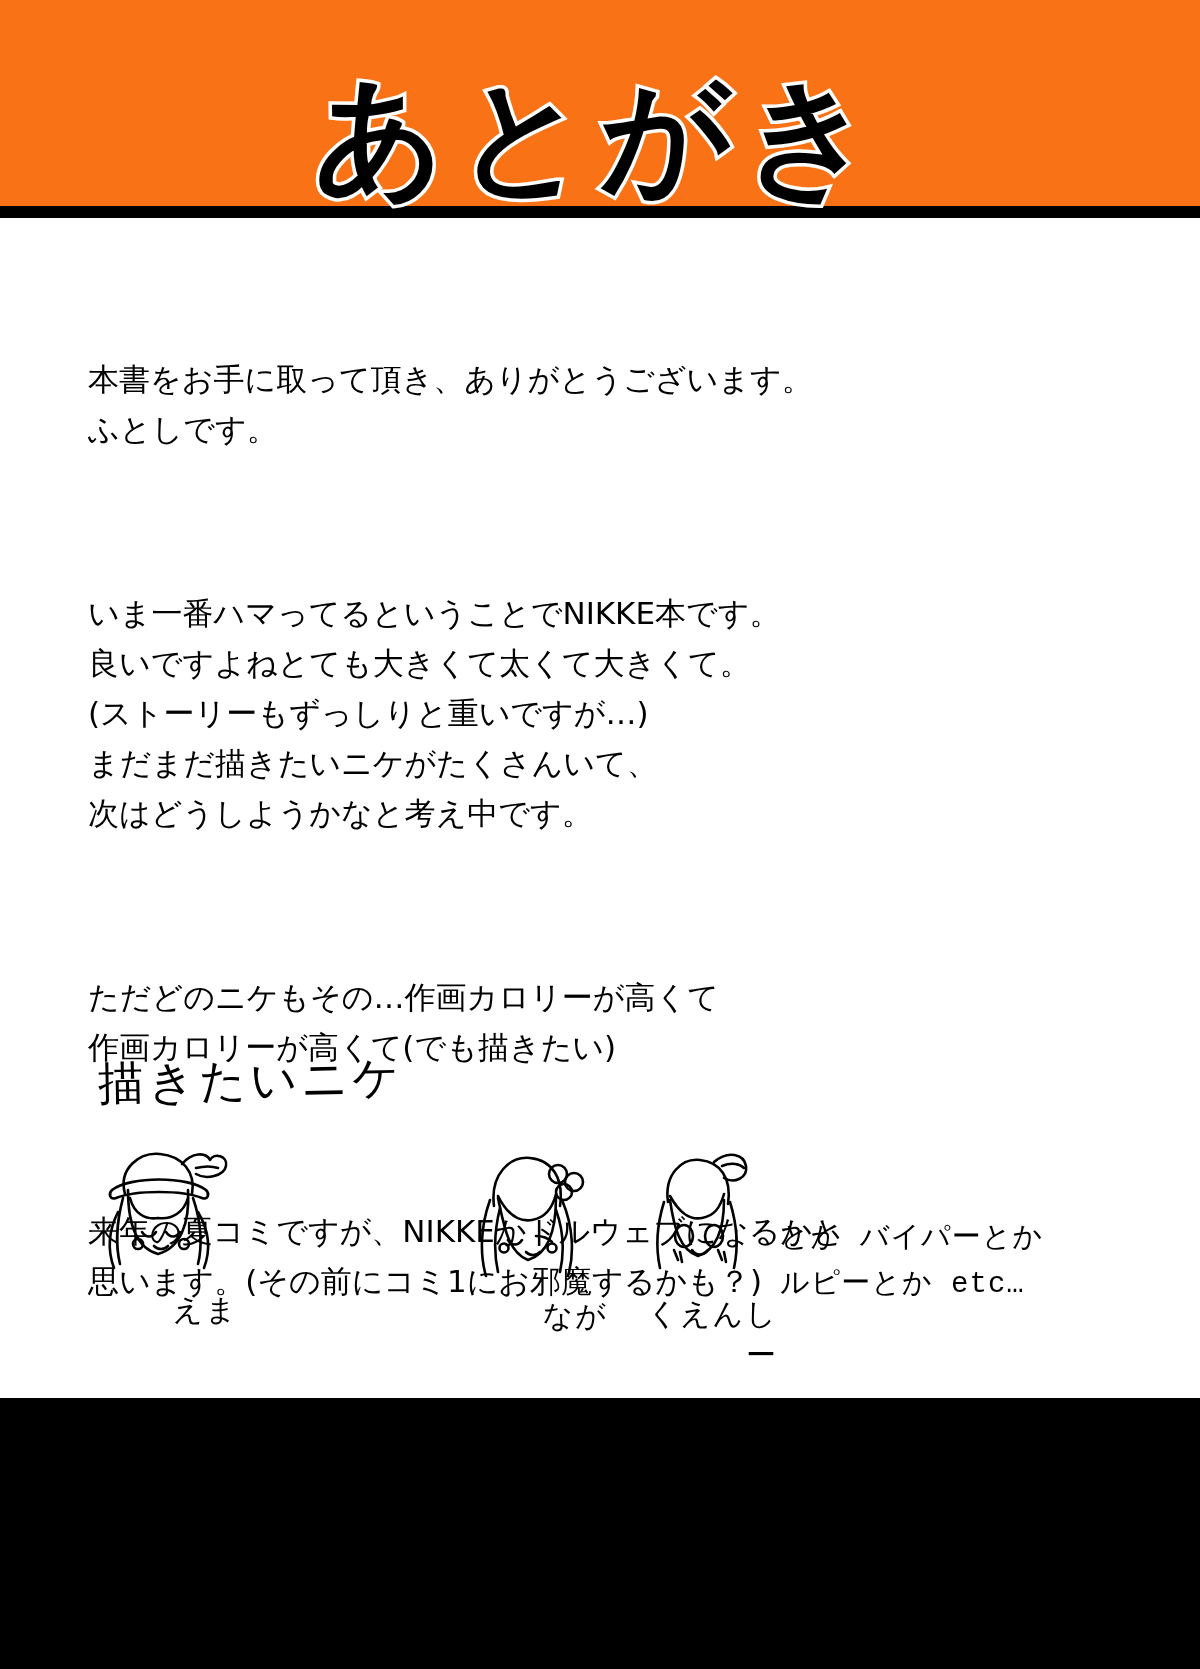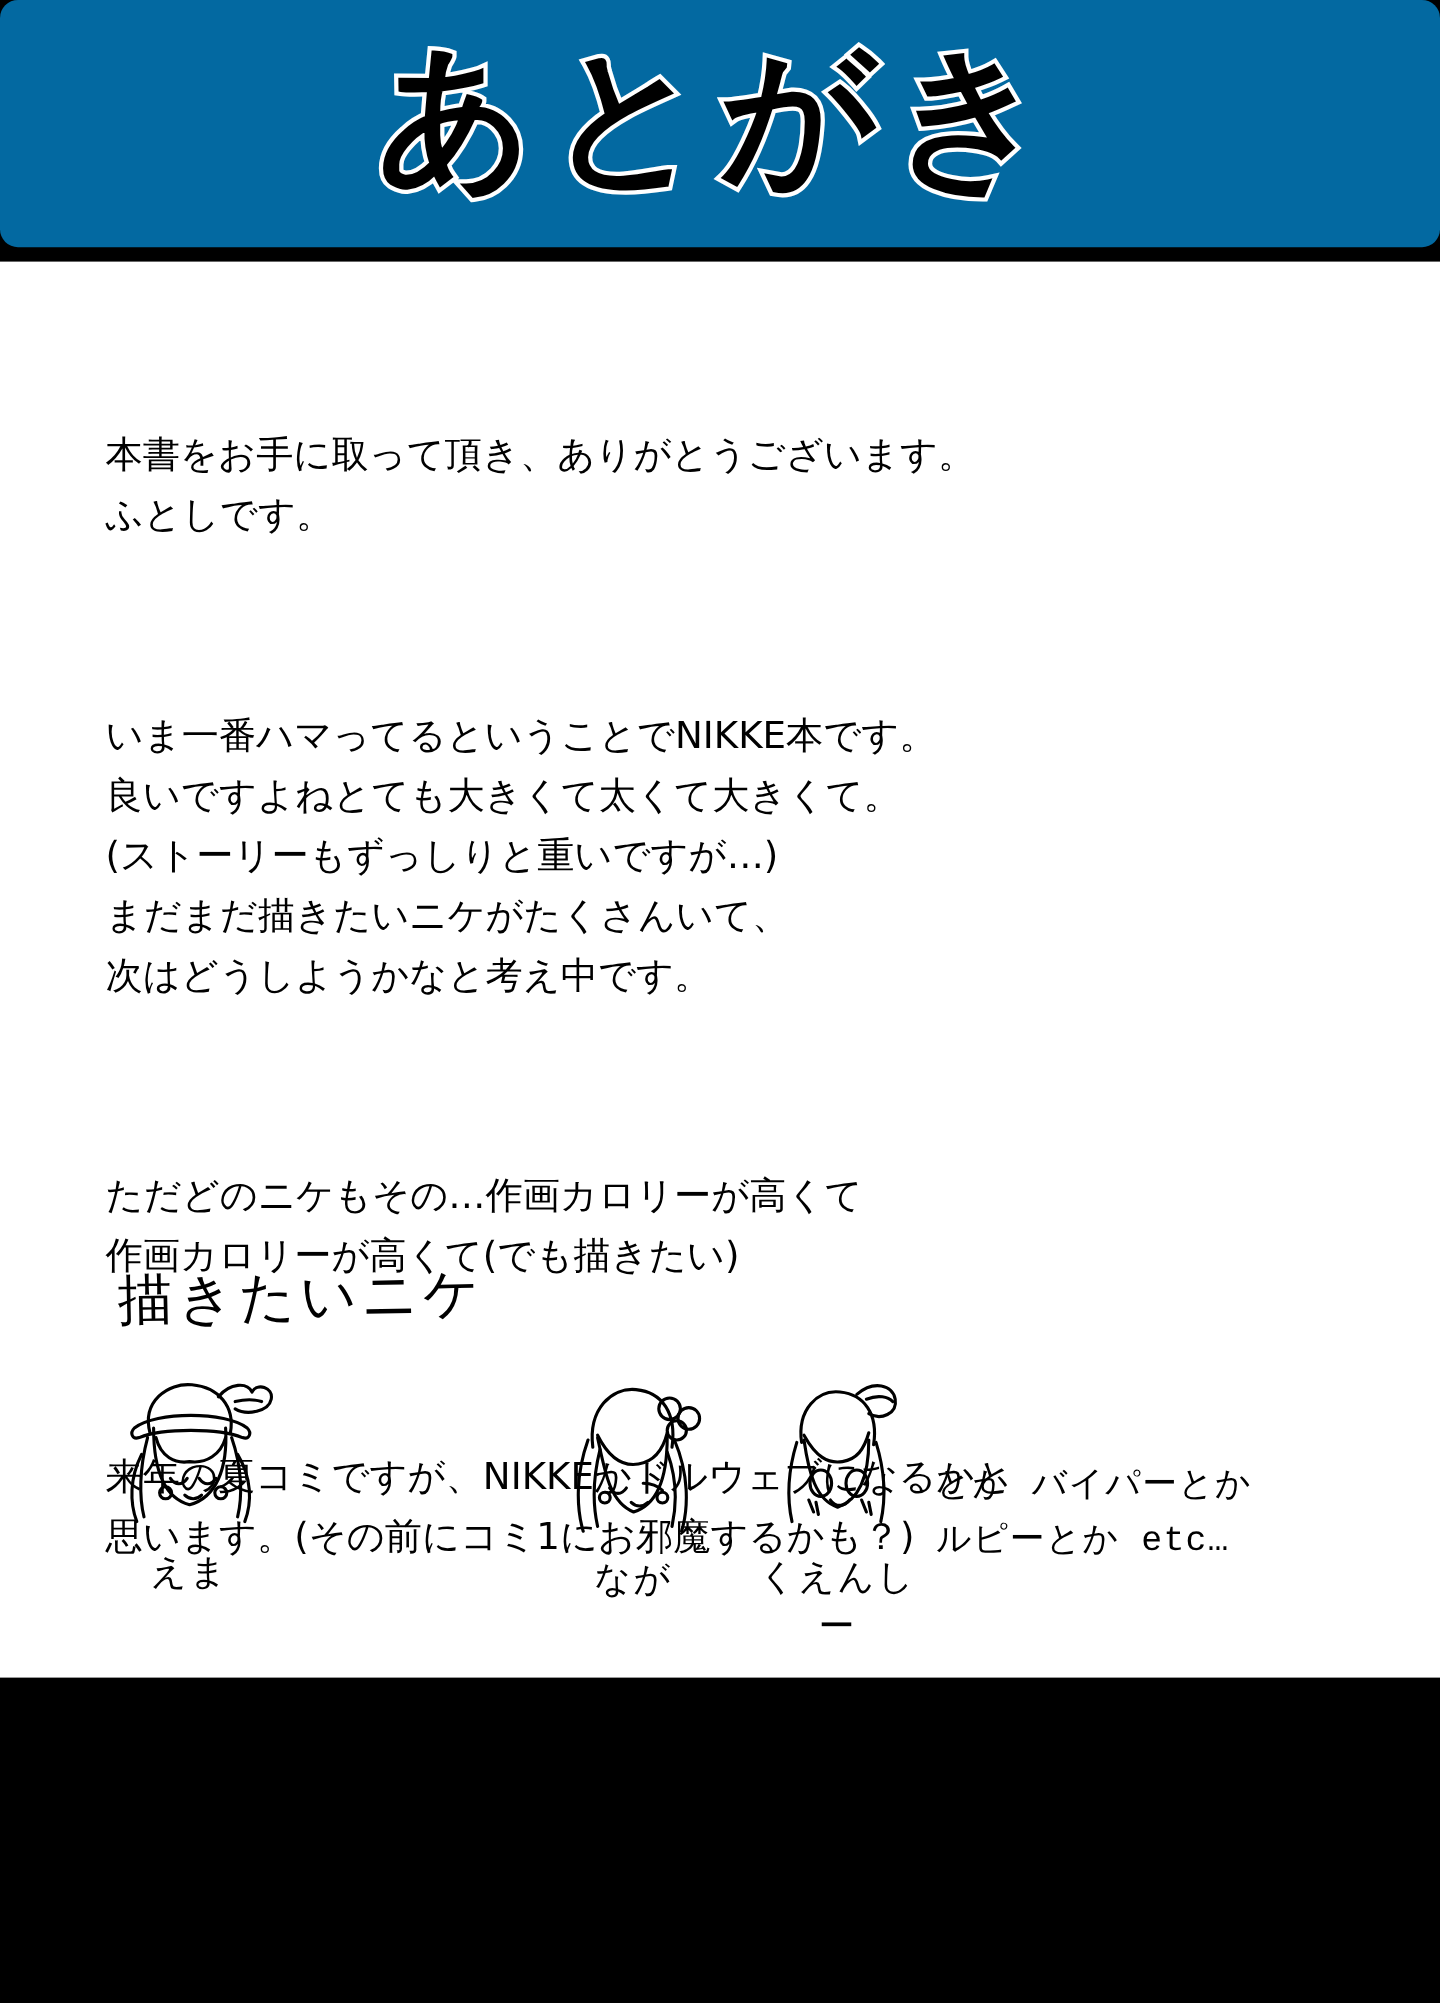--- a/index.html
+++ b/index.html
@@ -19,25 +19,24 @@
     height: 1669px;
     background: #000000;
   }
   
   .title-band {
     position: absolute;
     left: 0;
     top: 0;
     width: 1200px;
     height: 206px;
-    background: #0369a1;
+    background: #f97316;
     display: flex;
-    align-items: center;
+    align-items: flex-end;
     justify-content: center;
-    border-radius: 15px;
   }
   .title-text {
     color: #000000;
     font-size: 128px;
     font-weight: bold;
     letter-spacing: 12px;
     line-height: 1;
     -webkit-text-stroke: 7px #ffffff;
     paint-order: stroke fill;
     font-family: "DejaVu Sans", sans-serif;
@@ -80,21 +79,21 @@
   .faces {
     position: absolute;
     left: 70px;
     top: 910px;
     width: 1060px;
     height: 230px;
   }
   .face {
     position: absolute;
     width: 160px;
-    text-align: center;
+    text-align: right;
   }
   .face .caption {
     font-size: 30px;
     color: #000000;
     font-family: "DejaVu Sans", sans-serif;
     margin-top: 2px;
     letter-spacing: 2px;
   }
   .face-1 { left: 8px;   top: 0; }
   .face-2 { left: 198px; top: 8px; }

